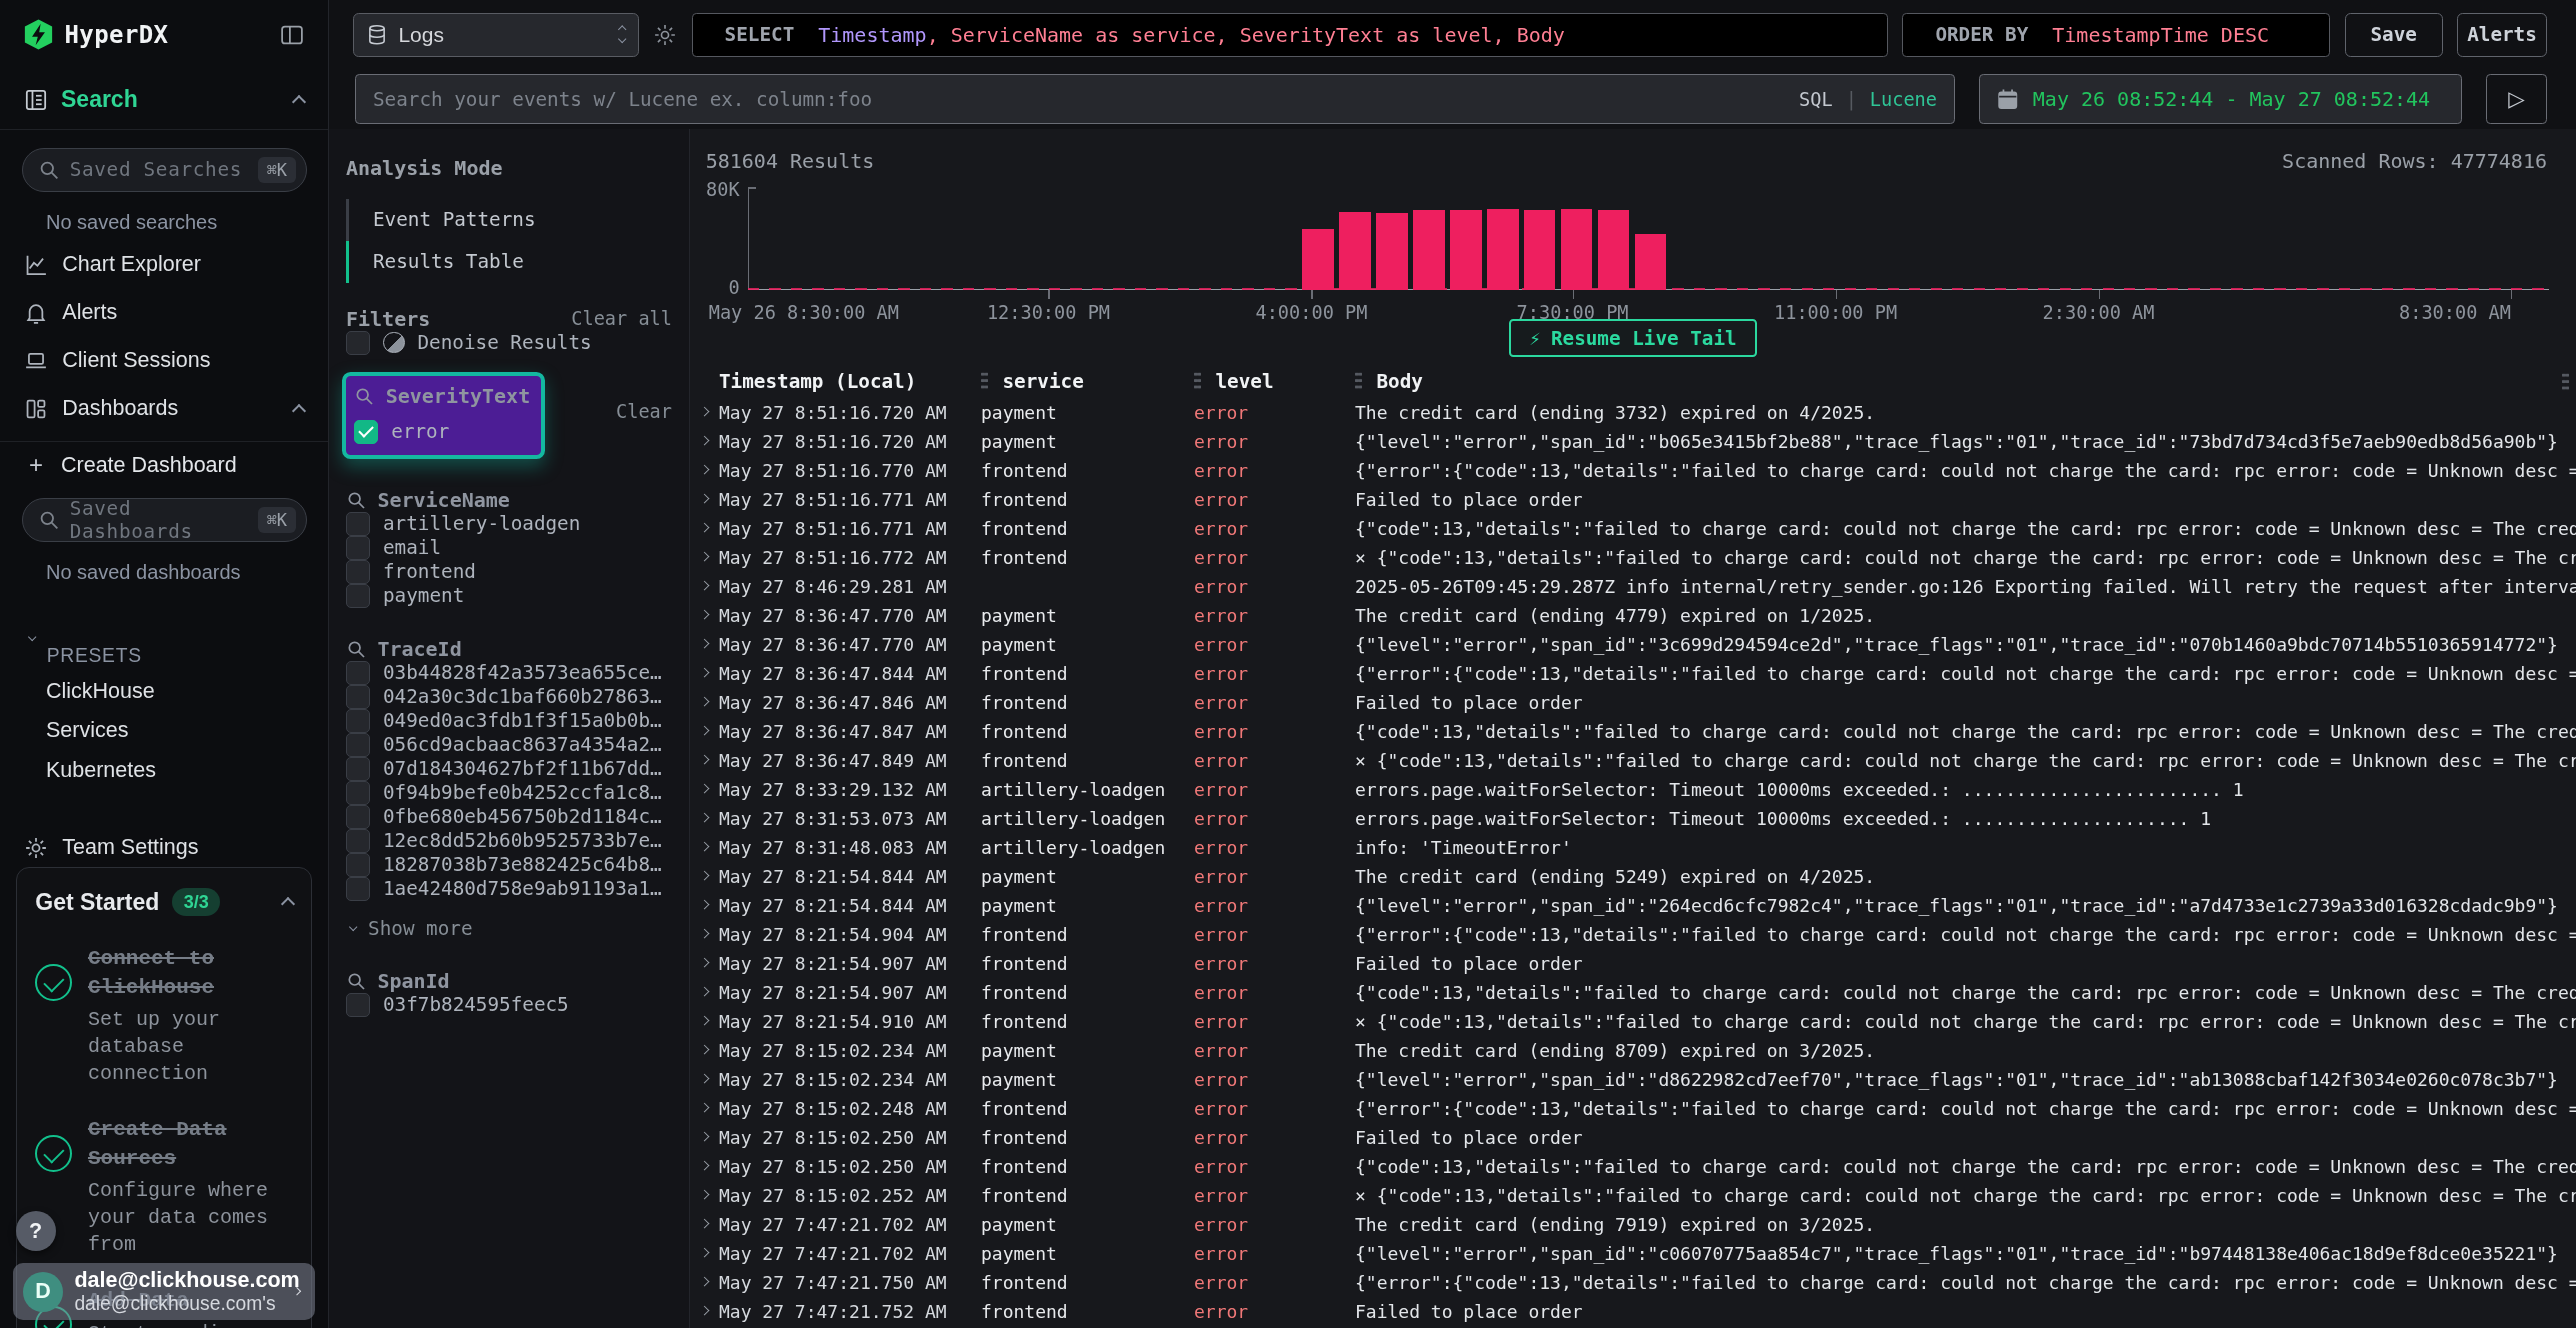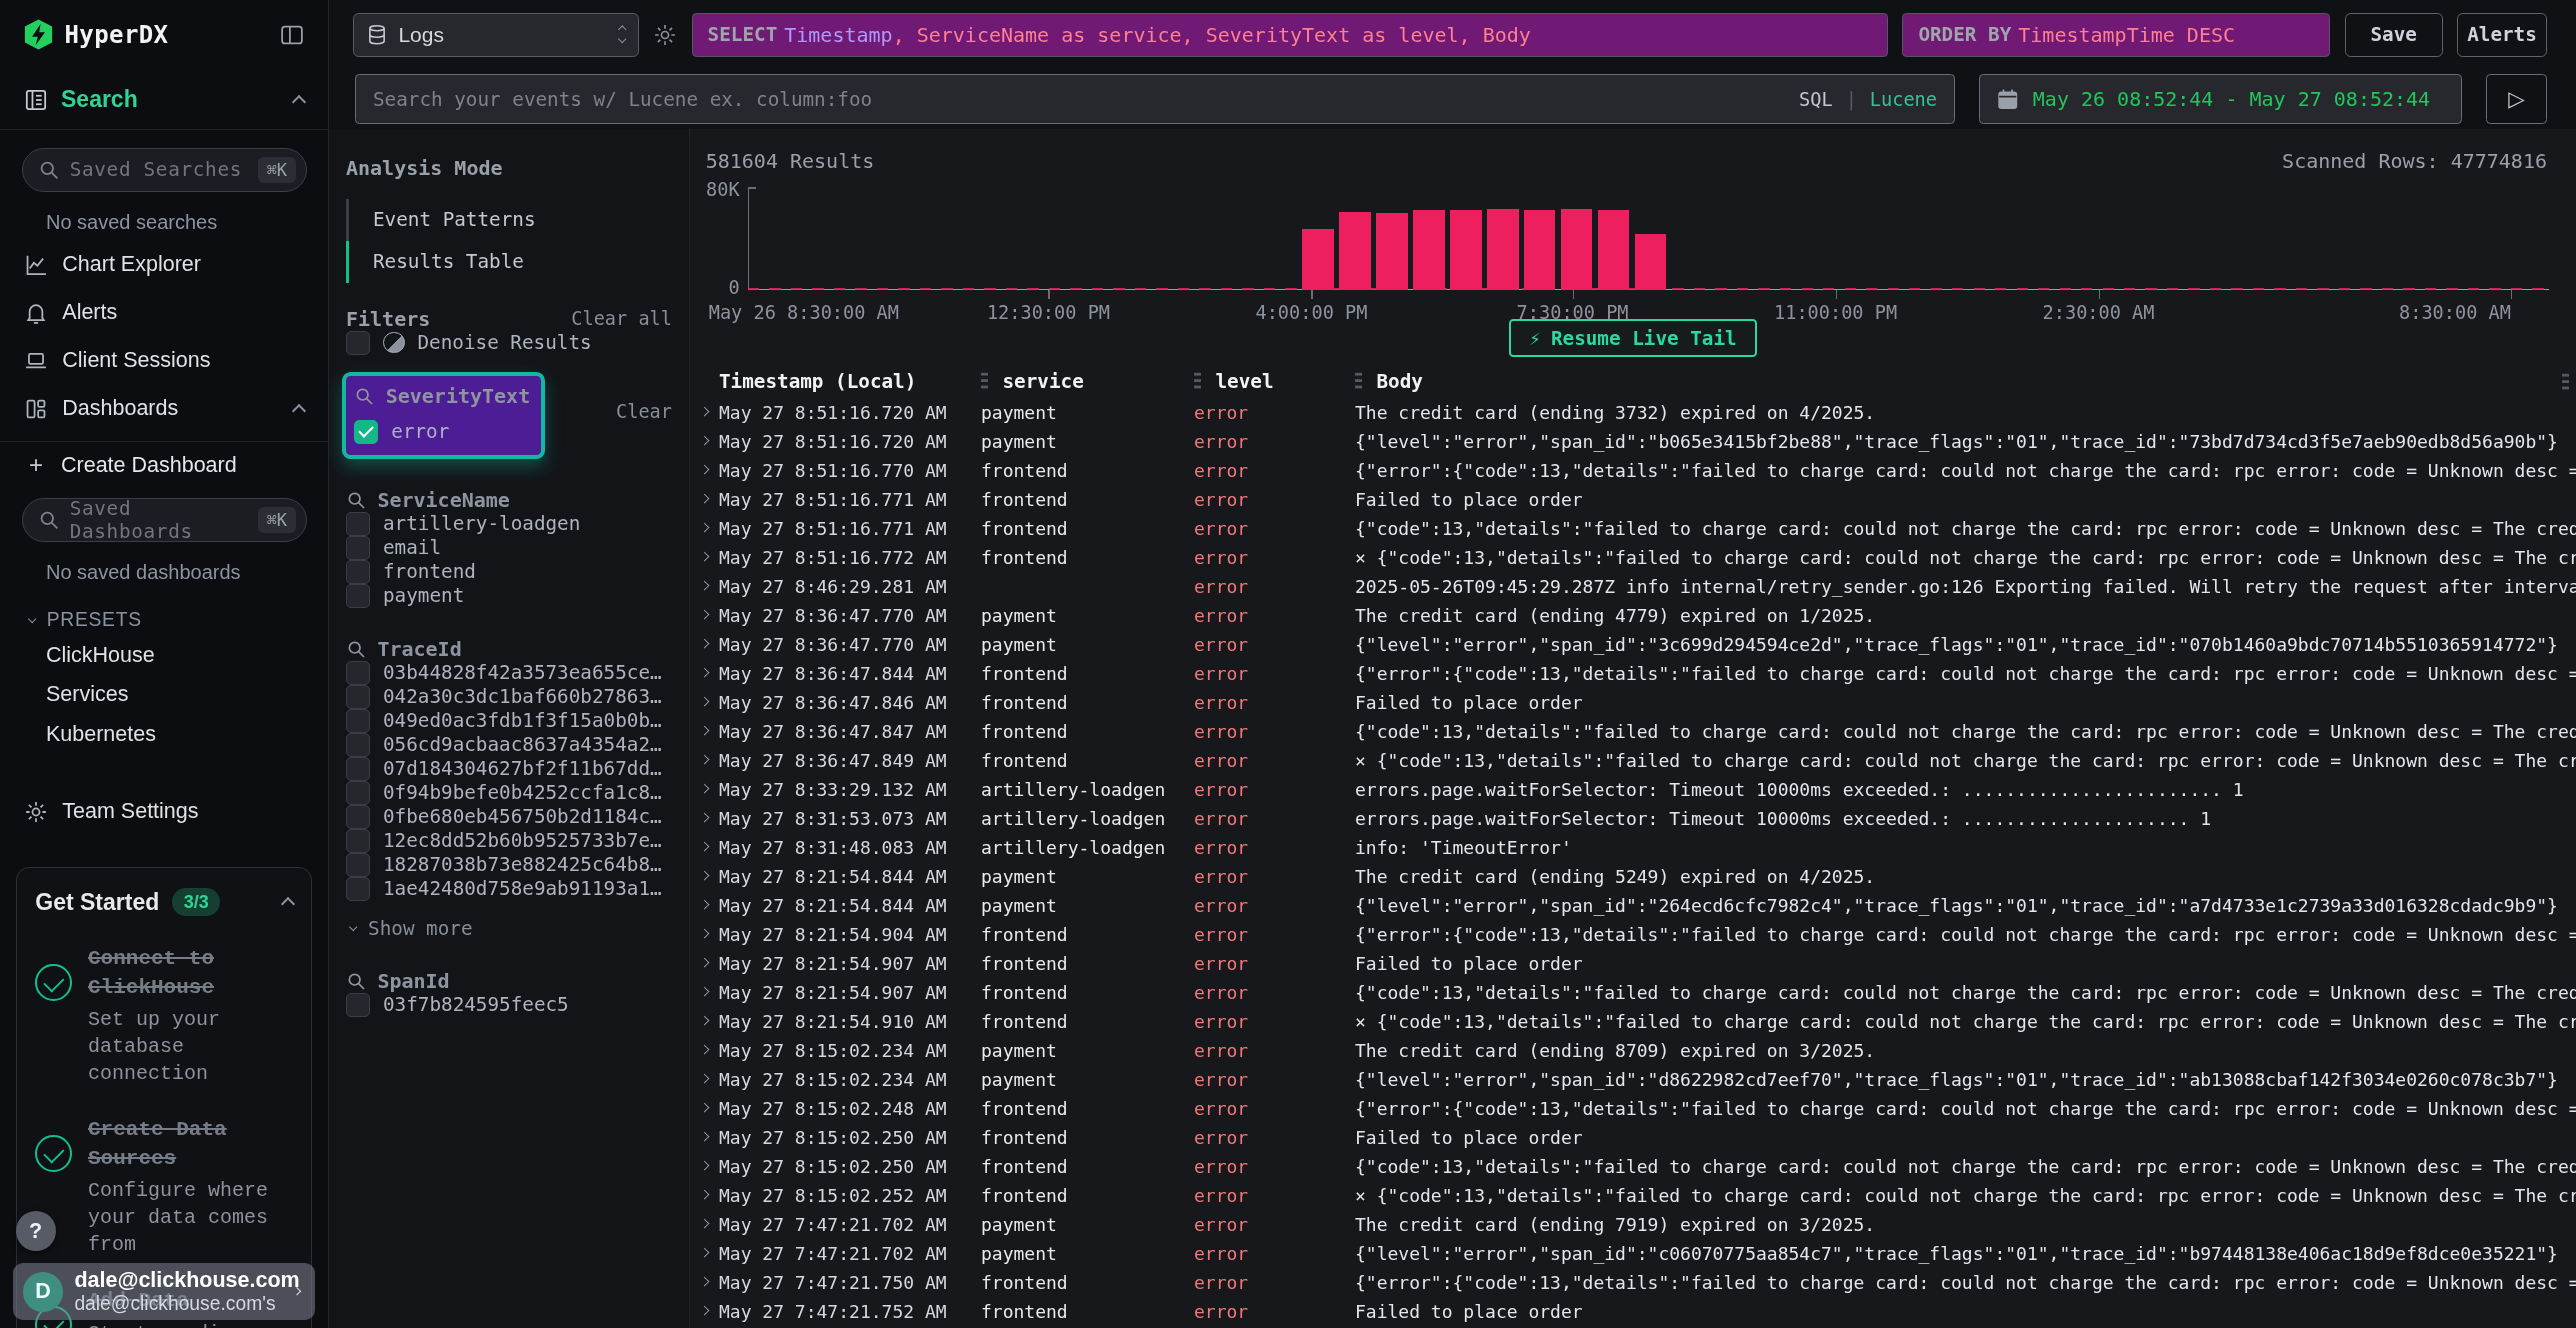--- a/index.html
+++ b/index.html
@@ -23,21 +23,21 @@
     background:#1b1d22; display:flex; align-items:center; padding:0 10px 0 15.7px; gap:10px; }
   .pill .ph { color:#70767f; font-size:19.3px; letter-spacing:0.7px; flex:1; }
   .kbd { background:#2b2e35; color:#9aa0a8; border-radius:5.7px; font-size:17px; padding:2.9px 8.6px; }
   .side-empty { color:#8b93a2; font-size:20px; padding:18.6px 0 7.2px 46px; }
   .nav-item { display:flex; align-items:center; gap:14.3px; height:48px; padding:0 24px; cursor:pointer; }
   .nav-item .label { color:#dfe2e6; font-size:21.5px; flex:1; }
   .side-link { display:flex; align-items:center; gap:13px; height:46px; padding:0 24px; }
   .side-link .label { color:#e3e6ea; font-size:21.5px; }
   .plus { color:#c6cbd2; font-size:24px; width:24px; text-align:center; }
   .presets-head { display:flex; align-items:center; gap:11.4px; padding:18.6px 0 4.3px 29px; }
-  .presets-head .label { color:#8b93a2; font-size:19.3px; letter-spacing:0.7px; }
+  .presets-head .label { color:#8b93a2; font-size:19.3px; letter-spacing:0.7px;margin-top:36px; }
   .preset-item { color:#dfe2e6; font-size:21.5px; padding:7.2px 0 7.2px 46px; }
   .team { margin-top:34px; }
   
   .chev { display:inline-block; width:10px; height:10px; border-right:2.1px solid #8b93a2;
     border-bottom:2.1px solid #8b93a2; }
   .chev.up { transform:rotate(-135deg); margin-top:4.3px; }
   .chev.down { transform:rotate(45deg); margin-bottom:2.9px; }
   .chev.right { transform:rotate(-45deg); }
   .chev.sm { width:6.4px; height:6.4px; border-width:1.4px; }
 
@@ -69,22 +69,22 @@
   .user-sub { color:#d6d9df; font-size:19.3px; line-height:1.15; }
 
   
   .rightcol { flex:1; display:flex; flex-direction:column; min-width:0; }
   .topbar { height:69px; background:#101114; display:flex; align-items:center;
     padding:0 29px 0 24px; gap:14.3px; }
   .src-select { width:286px; height:44px; background:#26282d; border:1.4px solid #595c63;
     border-radius:5.7px; display:flex; align-items:center; padding:0 13px; gap:11.4px; }
   .src-select .label { color:#d6d8dc; font-size:21px; flex:1; }
   .updown { display:flex; flex-direction:column; gap:3.6px; align-items:center; }
-  .qbox { height:44px; background:#701a75; border:1.4px solid #55585f; border-radius:4.3px;
-    display:flex; align-items:center; padding:0 15px; gap:7px; white-space:nowrap; overflow:hidden; }
+  .qbox { height:44px; background:#000000; border:1.4px solid #55585f; border-radius:4.3px;
+    display:flex; align-items:center; padding:0 32px; gap:24px; white-space:nowrap; overflow:hidden; }
   .qbox.select { flex:1; }
   .qbox.order { width:428px; flex:0 0 428px; }
   .kw { color:#9fa4ad; font-weight:bold; font-size:19.3px; }
   .q-ts { color:#b197fc; font-size:20px; }
   .q-rest, .q-order { color:#ff7f93; font-size:20px; }
   .btn { height:44px; border:1.4px solid #60646c; border-radius:5.7px; background:transparent;
     color:#ced3da; font-weight:bold; font-size:19.3px; display:flex; align-items:center;
     justify-content:center; font-family:"DejaVu Sans Mono",monospace; }
   .btn.save { width:98px; } .btn.alerts { width:90px; }
 

